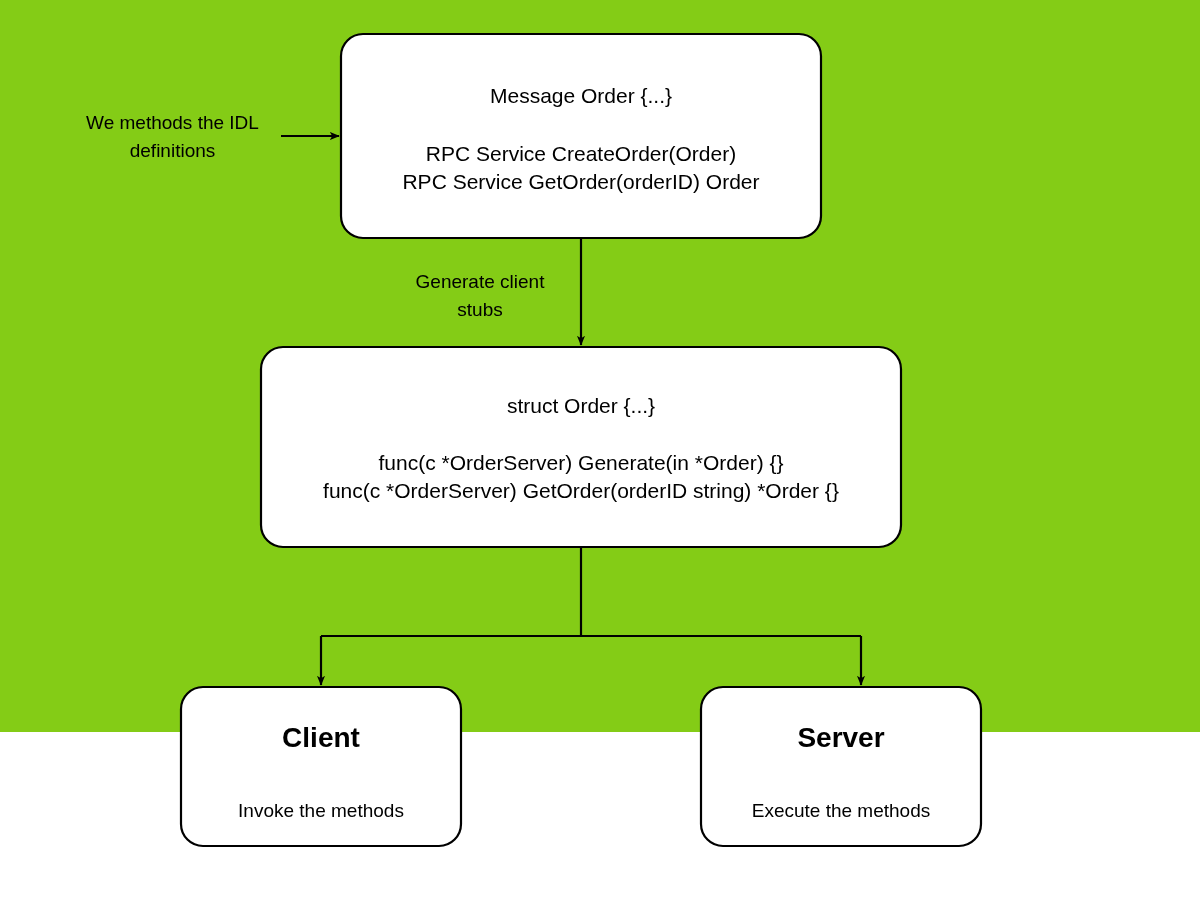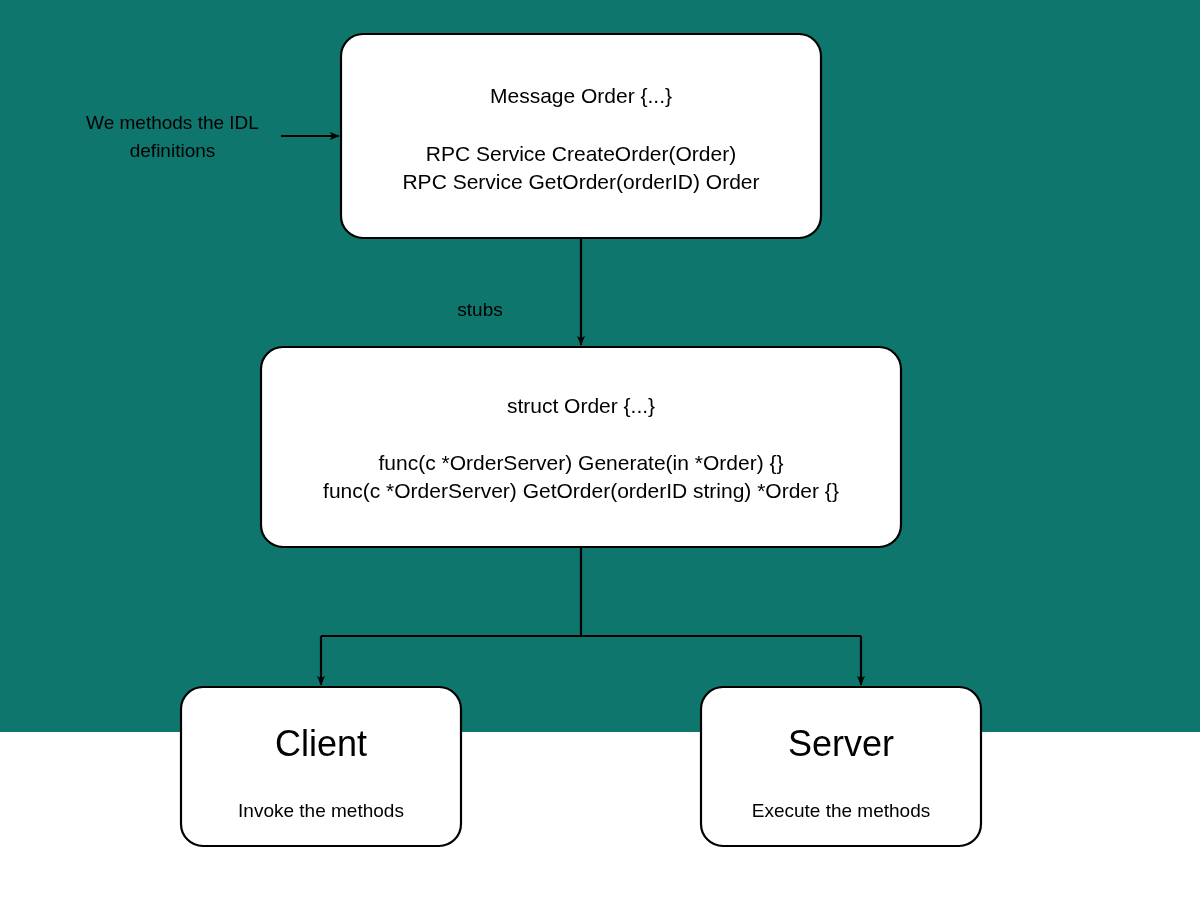--- a/index.html
+++ b/index.html
@@ -11,21 +11,21 @@
     width: 1200px;
     height: 916px;
     font-family: "Liberation Sans", sans-serif;
     color: #000000;
     overflow: hidden;
   }
   #canvas {
     position: relative;
     width: 1200px;
     height: 732px;
-    background: #0f766e;
+    background: #84cc16;
   }
   svg.layer {
     position: absolute;
     top: 0;
     left: 0;
     width: 1200px;
     height: 916px;
   }
   .node-box {
     fill: #ffffff;
@@ -48,22 +48,22 @@
     font-size: 21px;
   }
   .box-body {
     font-size: 21px;
   }
   .edge-label {
     font-size: 19px;
     line-height: 1.45;
   }
   .node-heading {
-    font-size: 36px;
-    font-weight: normal;
+    font-size: 28px;
+    font-weight: bold;
   }
   .node-sub {
     font-size: 19px;
     margin-top: 12px;
   }
 </style>
 </head>
 <body>
 
 <div id="canvas">
@@ -95,20 +95,21 @@
     <line class="connector" x1="861" y1="636" x2="861" y2="685" marker-end="url(#arrowhead)"></line>
   </svg>
 
   <div class="txt box-title" style="left:341px; top:82px; width:480px;">Message Order {...}</div>
   <div class="txt box-body" style="left:341px; top:140px; width:480px;">RPC Service CreateOrder(Order)</div>
   <div class="txt box-body" style="left:341px; top:168px; width:480px;">RPC Service GetOrder(orderID) Order</div>
 
   <div class="txt edge-label" style="left:60px; top:109px; width:225px;">We methods the IDL</div>
   <div class="txt edge-label" style="left:60px; top:137px; width:225px;">definitions</div>
 
+  <div class="txt edge-label" style="left:390px; top:268px; width:180px;">Generate client</div>
   <div class="txt edge-label" style="left:390px; top:296px; width:180px;">stubs</div>
 
   <div class="txt box-title" style="left:261px; top:392px; width:640px;">struct Order {...}</div>
   <div class="txt box-body" style="left:261px; top:449px; width:640px;">func(c *OrderServer) Generate(in *Order) {}</div>
   <div class="txt box-body" style="left:261px; top:477px; width:640px;">func(c *OrderServer) GetOrder(orderID string) *Order {}</div>
 
   <div class="txt node-heading" style="left:181px; top:720px; width:280px;">Client</div>
   <div class="txt node-sub" style="left:181px; top:786px; width:280px;">Invoke the methods</div>
 
   <div class="txt node-heading" style="left:701px; top:720px; width:280px;">Server</div>

